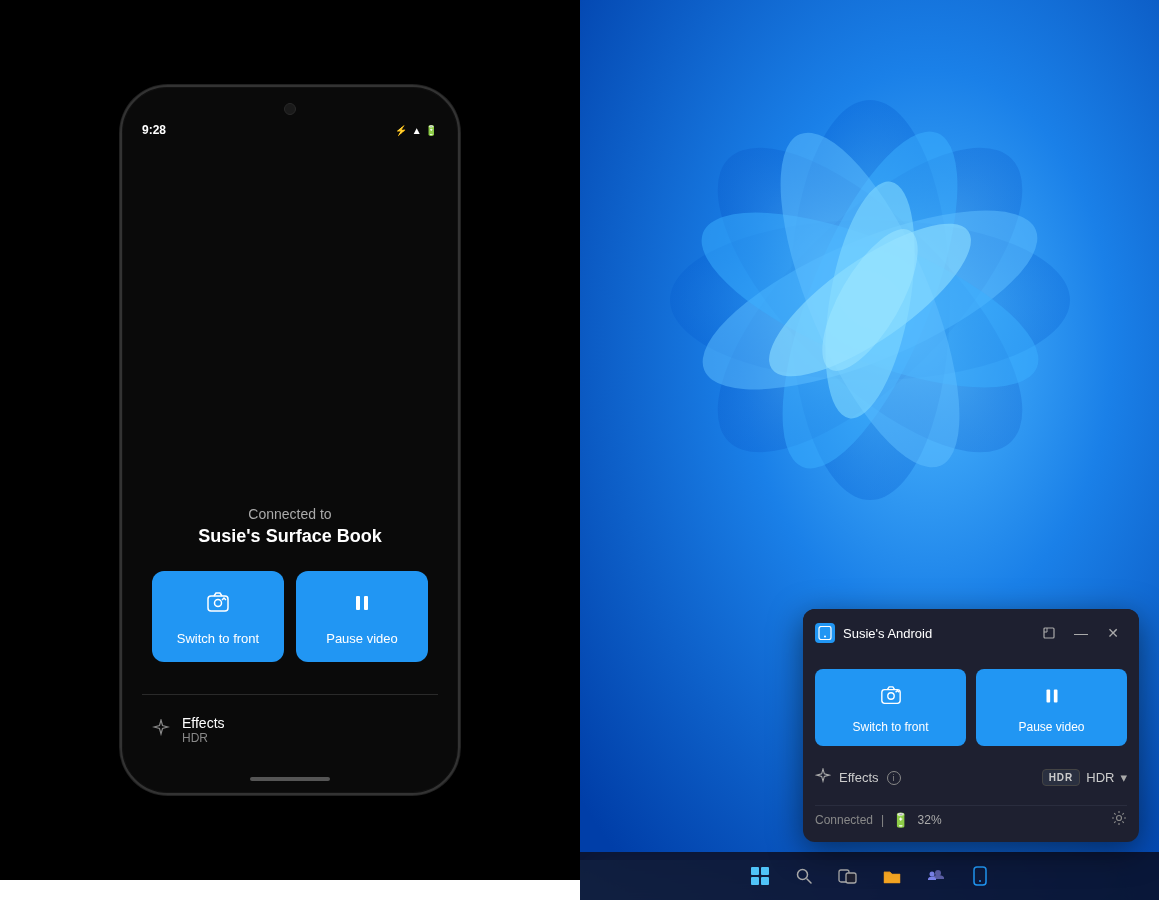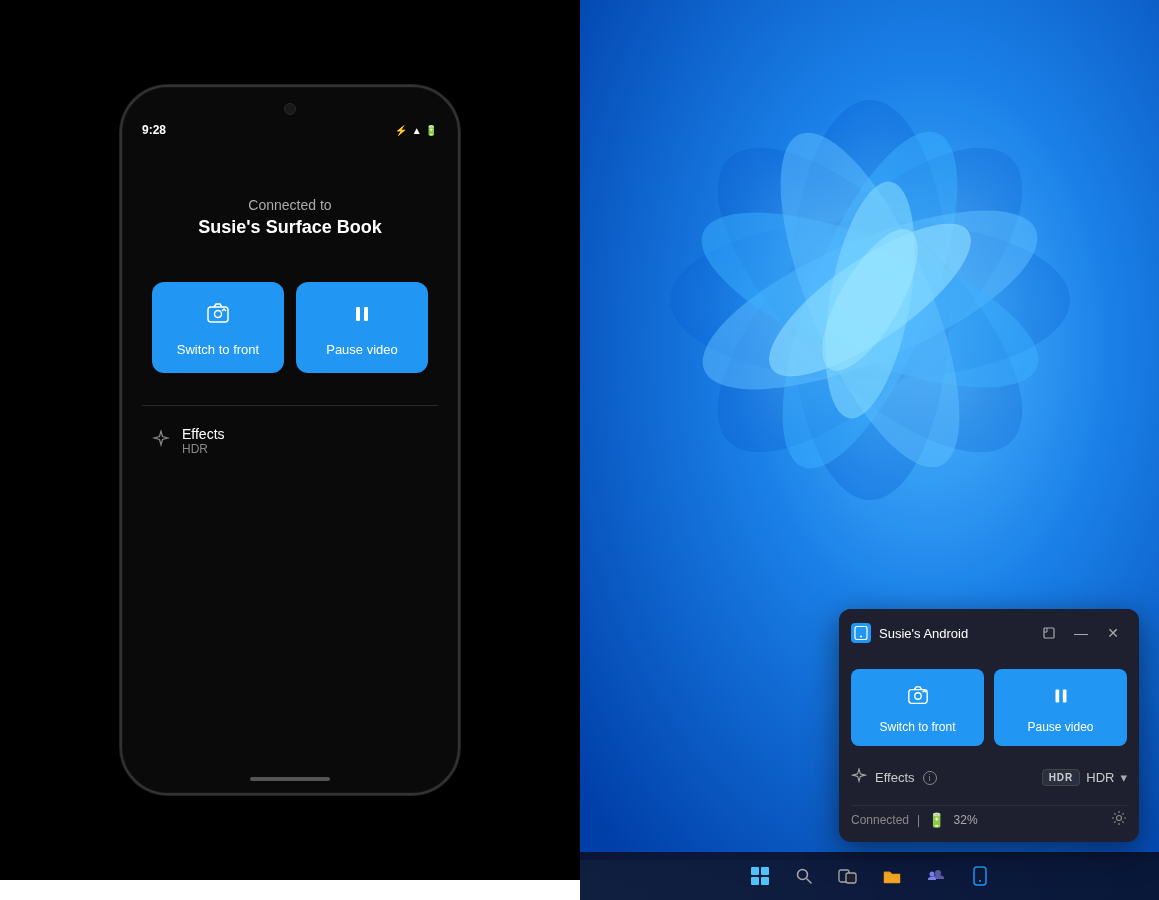--- a/index.html
+++ b/index.html
@@ -94,35 +94,36 @@
       font-size: 10px;
     }
 
     .phone-content {
       flex: 1;
       display: flex;
       flex-direction: column;
       align-items: center;
       width: 100%;
       padding: 60px 20px 20px;
+      justify-content: flex-end;
     }
 
     .connected-text {
       color: #aaa;
       font-size: 14px;
       text-align: center;
       margin-bottom: 4px;
     }
 
     .device-name {
       color: #fff;
       font-size: 18px;
       font-weight: 600;
       text-align: center;
-      margin-bottom: 44px;
+      margin-bottom: 24px;
     }
 
     .phone-buttons {
       display: flex;
       gap: 12px;
       margin-bottom: 24px;
       width: 100%;
       padding: 0 10px;
     }
 
@@ -229,21 +230,21 @@
       border-radius: 6px;
       cursor: pointer;
       font-size: 20px;
     }
 
     
     .phone-link-window {
       position: absolute;
       bottom: 58px;
       right: 20px;
-      width: 300px;
+      width: 336px;
       background: #1e2030;
       border-radius: 12px;
       overflow: hidden;
       box-shadow: 0 8px 32px rgba(0,0,0,0.5);
       z-index: 200;
     }
 
     .window-titlebar {
       display: flex;
       align-items: center;

